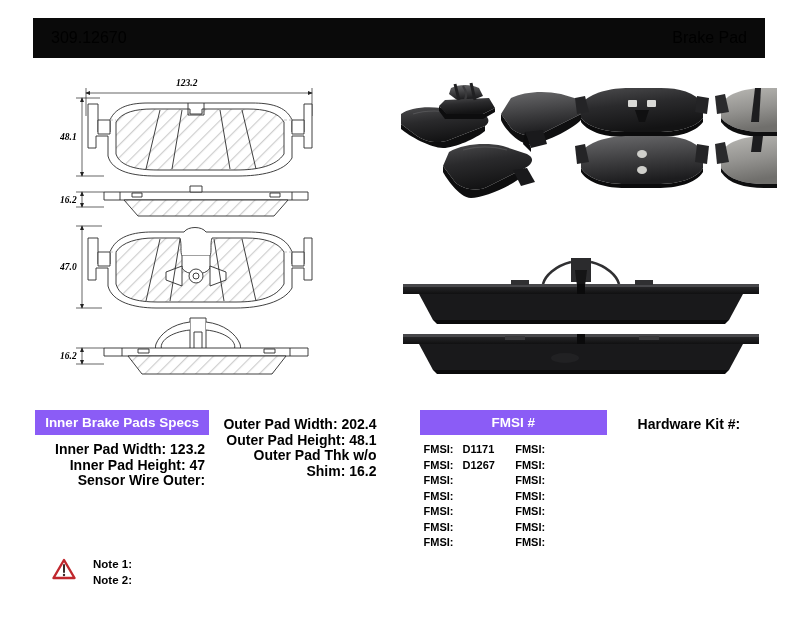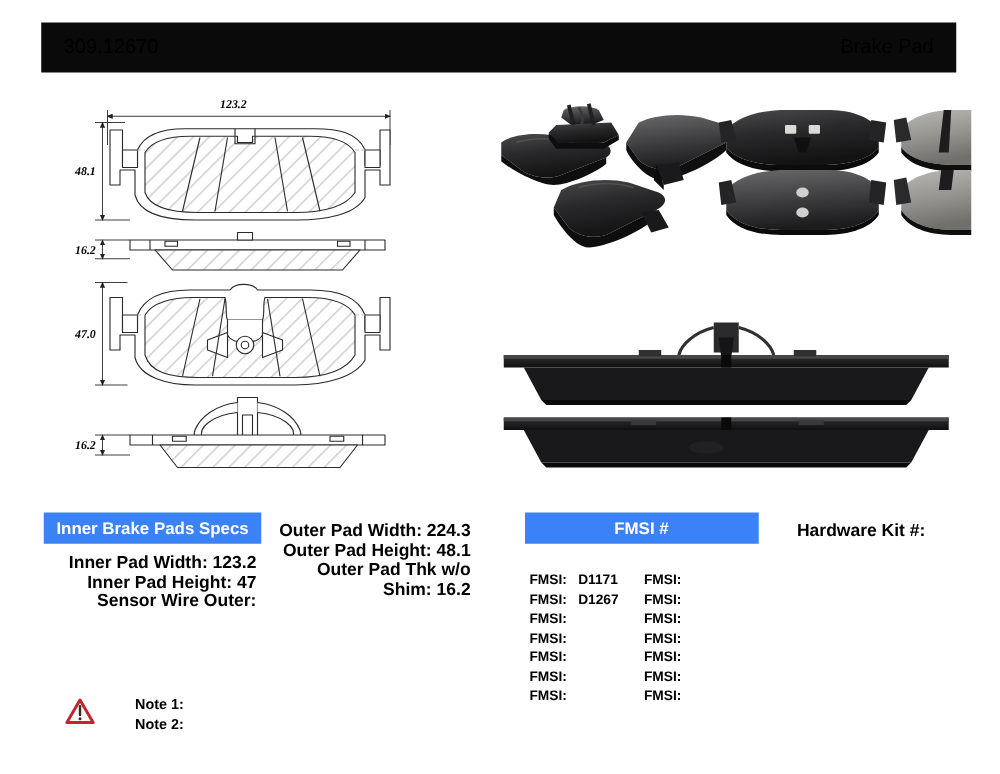--- a/index.html
+++ b/index.html
@@ -50,21 +50,21 @@
     display: flex;
     gap: 3px;
   }
   .col { position: relative; }
   .col-inner  { width: 184px; }
   .col-outer  { width: 178px; }
   .col-fmsi   { width: 198px; margin-left: 36px; }
   .col-related{ width: 164px; }
 
   .col-head {
-    background: #3b82f6;
+    background: #8b5cf6;
     color: #ffffff;
     font-size: 13.5px;
     font-weight: bold;
     height: 25px;
     line-height: 25px;
     text-align: center;
     white-space: nowrap;
     overflow: hidden;
   }
   .col-body {
@@ -72,40 +72,40 @@
     font-size: 14px;
     font-weight: bold;
     line-height: 15.5px;
   }
   .col-inner .col-body,
   .col-outer .col-body { text-align: right; padding-right: 4px; }
   .col-related .col-body { text-align: center; padding-left: 3px; }
 
   .fmsi-grid {
     display: flex;
-    padding-top: 22px;
+    padding-top: 7px;
     padding-left: 4px;
   }
   .fmsi-col {
     width: 50%;
     font-size: 11px;
     font-weight: bold;
     line-height: 15.5px;
   }
   .fmsi-row { white-space: nowrap; }
   .fmsi-row .lbl { display: inline-block; }
   .fmsi-row .val { display: inline-block; padding-left: 6px; }
 
   
   #notes {
     position: absolute;
     left: 52px; top: 556px;
     display: flex;
     align-items: flex-start;
-    gap: 32px;
+    gap: 17px;
   }
   #warning-icon { width: 24px; height: 22px; flex: none; margin-top: 2px; }
   .note-line {
     font-size: 11.5px;
     font-weight: bold;
     line-height: 16px;
     white-space: nowrap;
   }
 </style>
 </head>
@@ -411,21 +411,21 @@
     <div class="col-head">Inner Brake Pads Specs</div>
     <div class="col-body">
       <div>Inner Pad Width: 123.2</div>
       <div>Inner Pad Height: 47</div>
       <div>Sensor Wire Outer:</div>
     </div>
   </div>
 
   <div class="col col-outer">
     <div class="col-body">
-      <div>Outer Pad Width: 224.3</div>
+      <div>Outer Pad Width: 202.4</div>
       <div>Outer Pad Height: 48.1</div>
       <div>Outer Pad Thk w/o Shim: 16.2</div>
     </div>
   </div>
 
   <div class="col col-fmsi">
     <div class="col-head">FMSI #</div>
     <div class="fmsi-grid">
       <div class="fmsi-col">
         <div class="fmsi-row">

